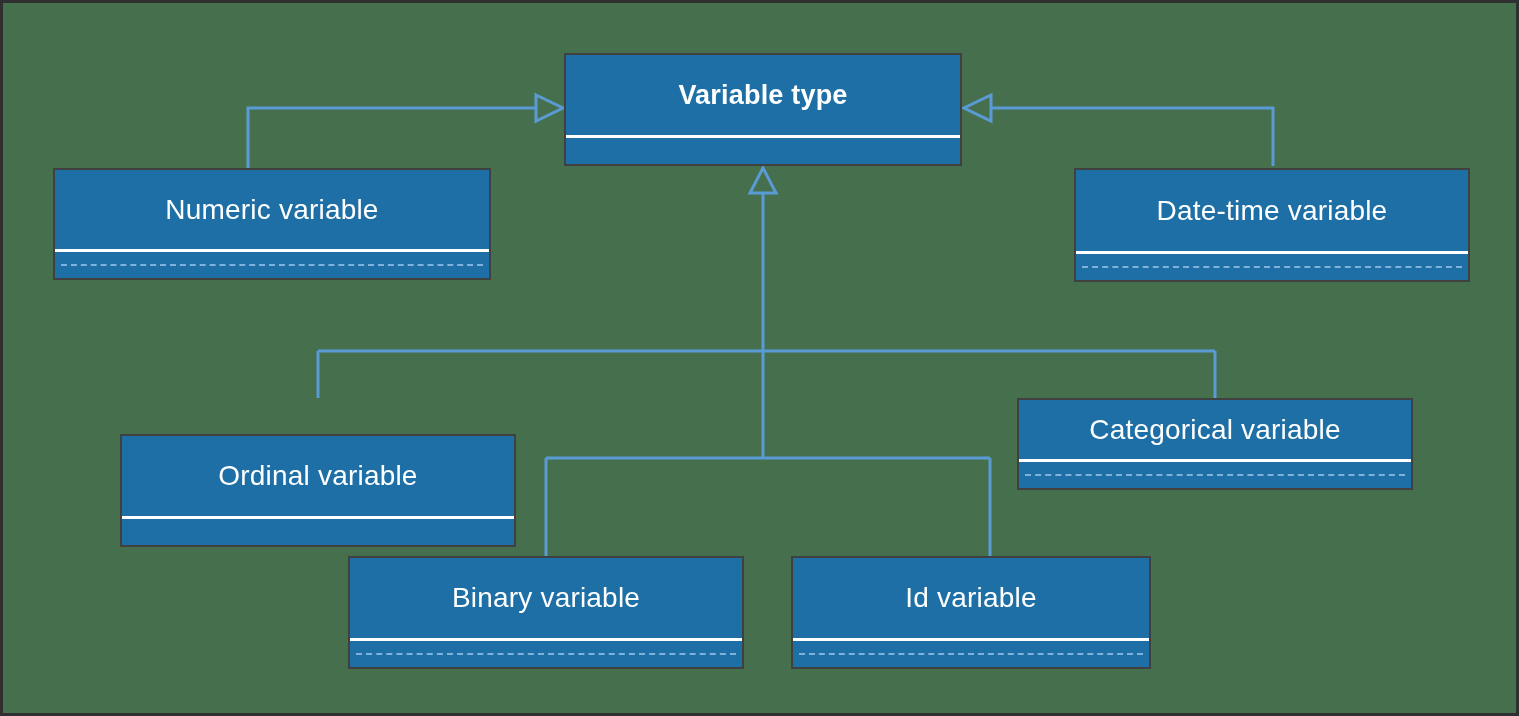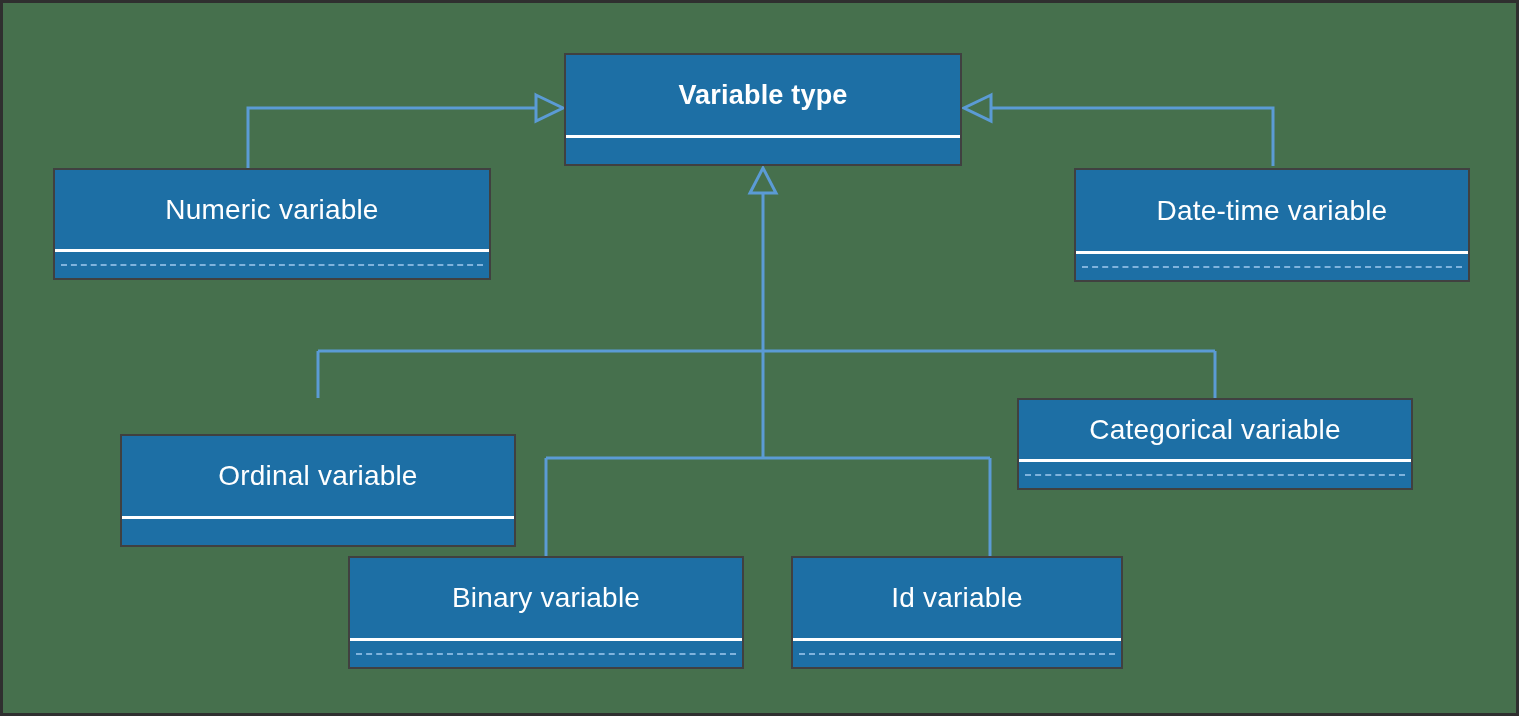--- a/index.html
+++ b/index.html
@@ -131,20 +131,20 @@
     </div>
   </div>
 
   <div class="uml-node" style="left:345px; top:553px; width:396px; height:113px;">
     <div class="uml-title">Binary variable</div>
     <div class="uml-compartment" style="height:26px;">
       <div class="uml-attr-line"></div>
     </div>
   </div>
 
-  <div class="uml-node" style="left:788px; top:553px; width:332px; height:113px;">
+  <div class="uml-node" style="left:788px; top:553px; width:360px; height:113px;">
     <div class="uml-title">Id variable</div>
     <div class="uml-compartment" style="height:26px;">
       <div class="uml-attr-line"></div>
     </div>
   </div>
 
 </div>
 
 </body></html>

